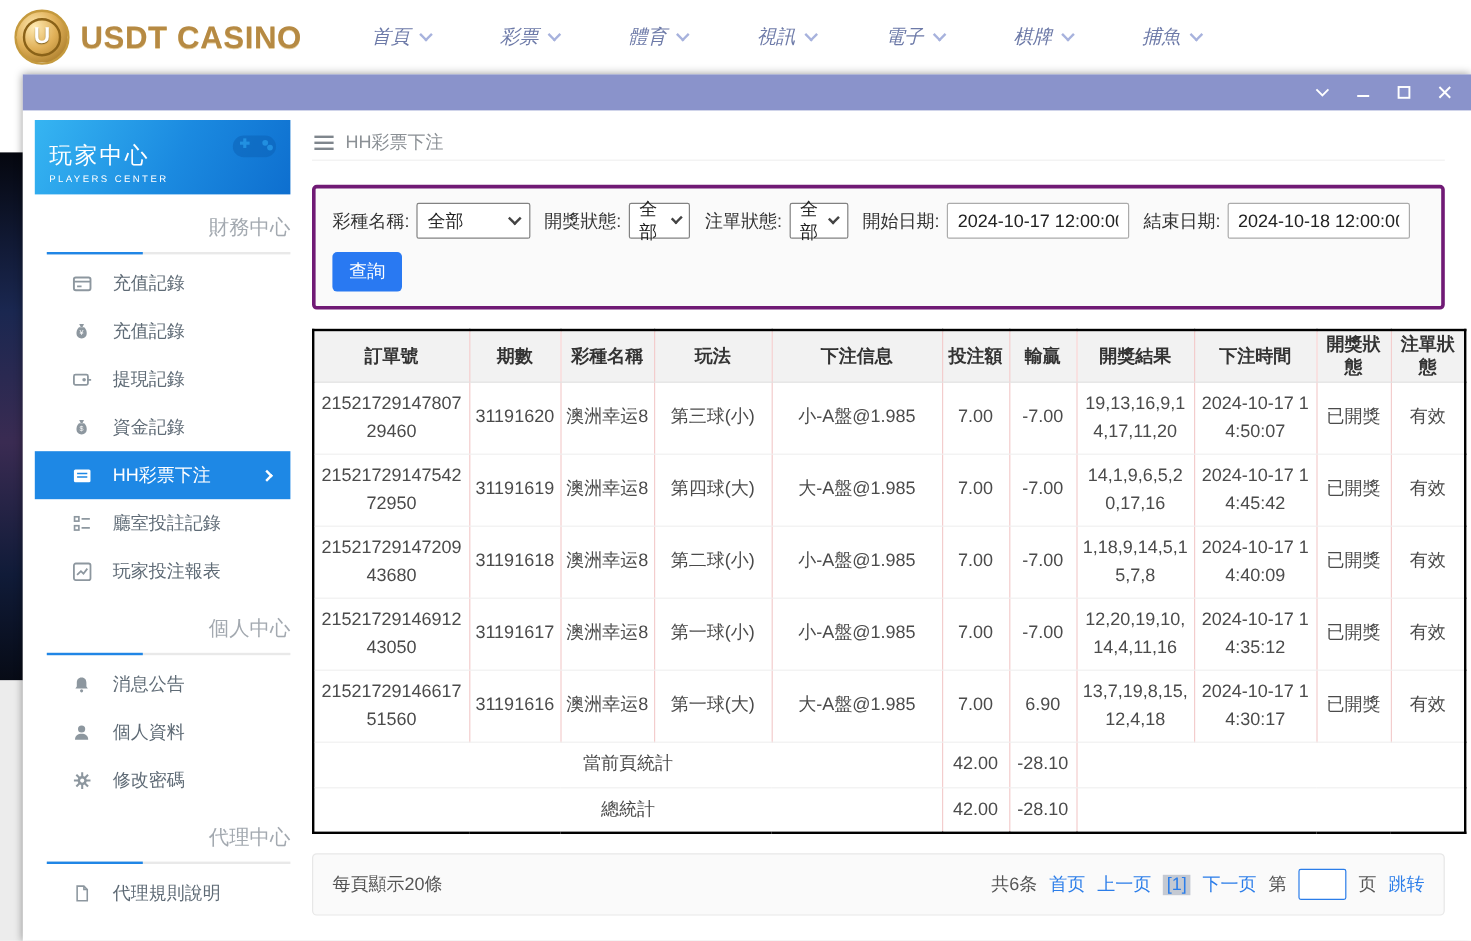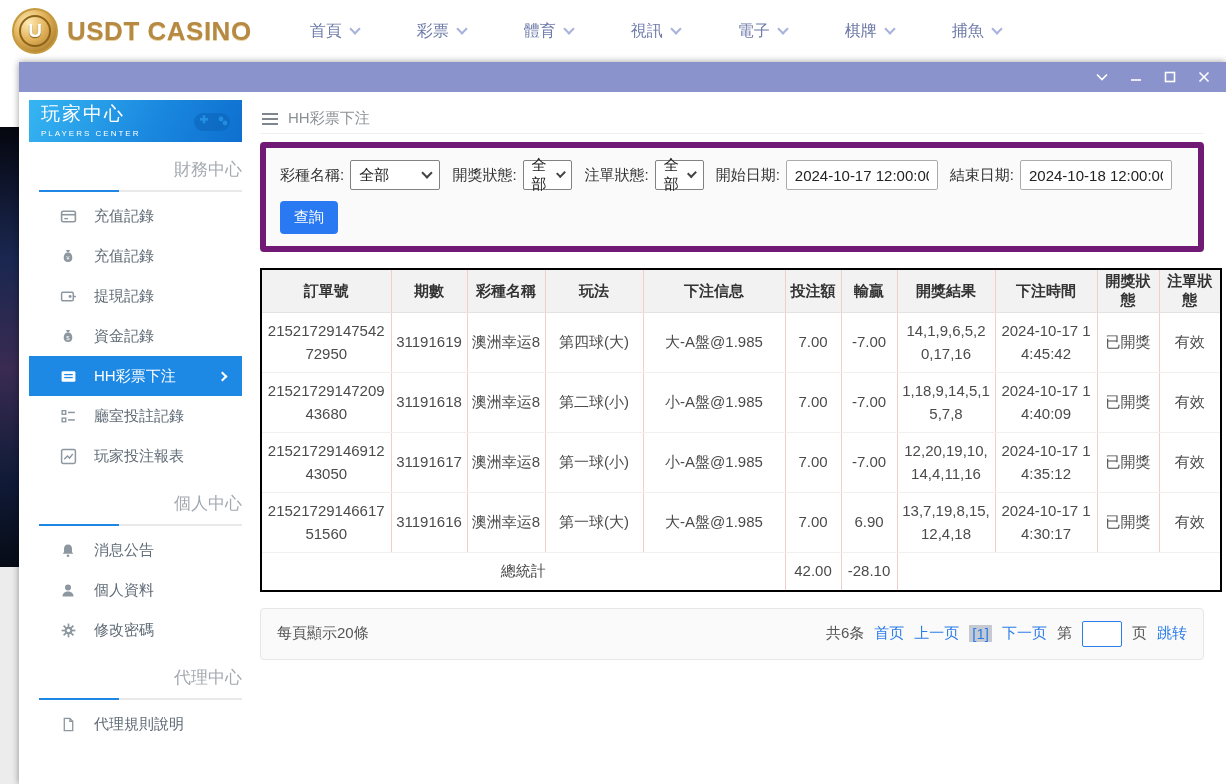--- a/index.html
+++ b/index.html
@@ -13,43 +13,43 @@
   .coin { width:46px; height:46px; border-radius:50%; flex-shrink:0;
     background:radial-gradient(circle at 35% 30%, #ffeab2, #e0b058 45%, #9c6f1f 95%);
     border:2px solid #c59a3e; display:flex; align-items:center; justify-content:center; }
   .coin-inner { width:32px; height:32px; border-radius:50%; border:2px solid #8a6218;
     display:flex; align-items:center; justify-content:center; color:#fff; font-weight:bold;
     font-size:19px; text-shadow:0 1px 1px #7a5a14; }
   .wordmark { margin-left:9px; font-size:26px; font-weight:bold; letter-spacing:.5px;
     color:#b68a43; text-shadow:0 1px 0 #e7cf9e; }
   .nav-items { display:flex; margin-left:58px; }
   .nav-item { display:flex; align-items:center; margin-right:58px; cursor:pointer; }
-  .nav-item > span.lbl { color:#6d7aa8; font-size:16px; }
+  .nav-item > span.lbl { color:#6d7aa8; font-size:16px;font-style:italic; }
   .chev-down { width:8px; height:8px; border-right:2px solid #a7b2dd; border-bottom:2px solid #a7b2dd;
     transform:rotate(45deg); margin-left:9px; margin-top:-4px; }
 
   
   .backdrop-dark { position:absolute; left:0; top:127px; width:19px; height:440px;
     background:linear-gradient(180deg,#05070f,#1a2750 30%,#3a2b52 55%,#101b38 80%,#070b16); }
   .backdrop-light { position:absolute; left:0; top:567px; width:19px; height:217px; background:#ececec; }
 
   
   .modal { position:absolute; left:19px; top:62px; width:1207px; height:722px; background:#fff;
     box-shadow:0 0 7px rgba(0,0,0,.4); z-index:2; }
   .titlebar { height:30px; background:#8a93cb; display:flex; align-items:center;
     justify-content:flex-end; padding-right:10px; }
   .win-btn { width:24px; height:22px; display:flex; align-items:center; justify-content:center;
     color:#fff; margin-left:10px; cursor:pointer; }
   .win-btn svg { display:block; }
   .modal-body { display:flex; height:692px; }
 
   
   .sidebar { width:233px; flex-shrink:0; padding:8px 0 0 10px; }
-  .sb-header { width:213px; height:42px; position:relative; overflow:hidden; color:#fff;
-    background:linear-gradient(115deg,#36b5f2 0%, #1b8ae0 55%, #0e6fcf 100%); padding:1px 0 0 12px; }
+  .sb-header { width:213px; height:62px; position:relative; overflow:hidden; color:#fff;
+    background:linear-gradient(115deg,#36b5f2 0%, #1b8ae0 55%, #0e6fcf 100%); padding:17px 0 0 12px; }
   .sb-title { font-size:19px; letter-spacing:2px; }
   .sb-sub { font-size:8px; letter-spacing:2px; margin-top:2px; }
   .gamepad { position:absolute; right:8px; top:7px; color:#0c63b8; opacity:.55; }
   .sb-section-title { font-size:17px; color:#a3a9b0; margin:16px 10px 0 10px; padding-bottom:9px;text-align:right; }
   .sb-divider { margin:0 10px 4px 10px; height:2px; background:#e9e9e9; position:relative; }
   .sb-divider::before { content:''; position:absolute; left:0; top:0; width:80px; height:2px; background:#2086e6; }
   .sb-item { width:213px; height:40px; display:flex; align-items:center; padding-left:30px;
     color:#5f6b76; font-size:15px; cursor:pointer; position:relative; }
   .sb-item .icon { width:18px; height:18px; color:#8d979f; display:flex; align-items:center;
     justify-content:center; margin-right:17px; }
@@ -58,21 +58,21 @@
   .sb-arrow { position:absolute; right:16px; width:7px; height:7px; border-right:2px solid #fff;
     border-top:2px solid #fff; transform:rotate(45deg); }
 
   
   .main { flex:1; min-width:0; padding:12px 22px 0 8px; }
   .breadcrumb { display:flex; align-items:center; height:30px; color:#8b9095; font-size:15px;
     border-bottom:1px solid #f0f0f0; }
   .hamburger { width:16px; margin:0 10px 0 2px; display:flex; flex-direction:column; gap:3px; }
   .hamburger i { display:block; height:2px; background:#7f868d; }
 
-  .filter-panel { margin-top:8px; background:#fafafa; border:6px solid #701a75; border-radius:4px;
+  .filter-panel { margin-top:20px; background:#fafafa; border:3px solid #701a75; border-radius:4px;
     padding:12px 14px; }
   .filter-row { display:flex; align-items:center; font-size:15px; color:#333; flex-wrap:nowrap; }
   .f-label { margin-right:6px; white-space:nowrap; }
   .sel { height:30px; background:#fff; border:1px solid #828282; border-radius:2px;
     display:inline-flex; align-items:center; justify-content:space-between; padding:0 8px;
     margin-right:12px; color:#222; cursor:pointer; }
   .sel .chev { width:8px; height:8px; border-right:2px solid #444; border-bottom:2px solid #444;
     transform:rotate(45deg); margin-top:-4px; margin-left:8px; }
   .sel-wide { width:122px; } .sel-mid { width:64px; } .sel-small { width:56px; }
   .date-input { height:30px; width:152px; border:1px solid #ababab; border-radius:2px; background:#fff;
@@ -373,20 +373,33 @@
                 <th>投注額</th>
                 <th>輸贏</th>
                 <th>開獎結果</th>
                 <th>下注時間</th>
                 <th>開獎狀態</th>
                 <th>注單狀態</th>
               </tr>
             </thead>
           <tbody id="table-body">
               <tr class="data-row">
+                <td>2152172914780729460</td>
+                <td>31191620</td>
+                <td>澳洲幸运8</td>
+                <td>第三球(小)</td>
+                <td>小-A盤@1.985</td>
+                <td>7.00</td>
+                <td>-7.00</td>
+                <td>19,13,16,9,14,17,11,20</td>
+                <td>2024-10-17 14:50:07</td>
+                <td>已開獎</td>
+                <td>有效</td>
+              </tr>
+              <tr class="data-row">
                 <td>2152172914754272950</td>
                 <td>31191619</td>
                 <td>澳洲幸运8</td>
                 <td>第四球(大)</td>
                 <td>大-A盤@1.985</td>
                 <td>7.00</td>
                 <td>-7.00</td>
                 <td>14,1,9,6,5,20,17,16</td>
                 <td>2024-10-17 14:45:42</td>
                 <td>已開獎</td>
@@ -423,20 +436,26 @@
                 <td>31191616</td>
                 <td>澳洲幸运8</td>
                 <td>第一球(大)</td>
                 <td>大-A盤@1.985</td>
                 <td>7.00</td>
                 <td>6.90</td>
                 <td>13,7,19,8,15,12,4,18</td>
                 <td>2024-10-17 14:30:17</td>
                 <td>已開獎</td>
                 <td>有效</td>
+              </tr>
+              <tr class="summary-row">
+                <td colspan="5">當前頁統計</td>
+                <td colspan="1">42.00</td>
+                <td colspan="1">-28.10</td>
+                <td colspan="4"></td>
               </tr>
               <tr class="summary-row">
                 <td colspan="5">總統計</td>
                 <td colspan="1">42.00</td>
                 <td colspan="1">-28.10</td>
                 <td colspan="4"></td>
               </tr>
             </tbody>
         </table>
       </div>

